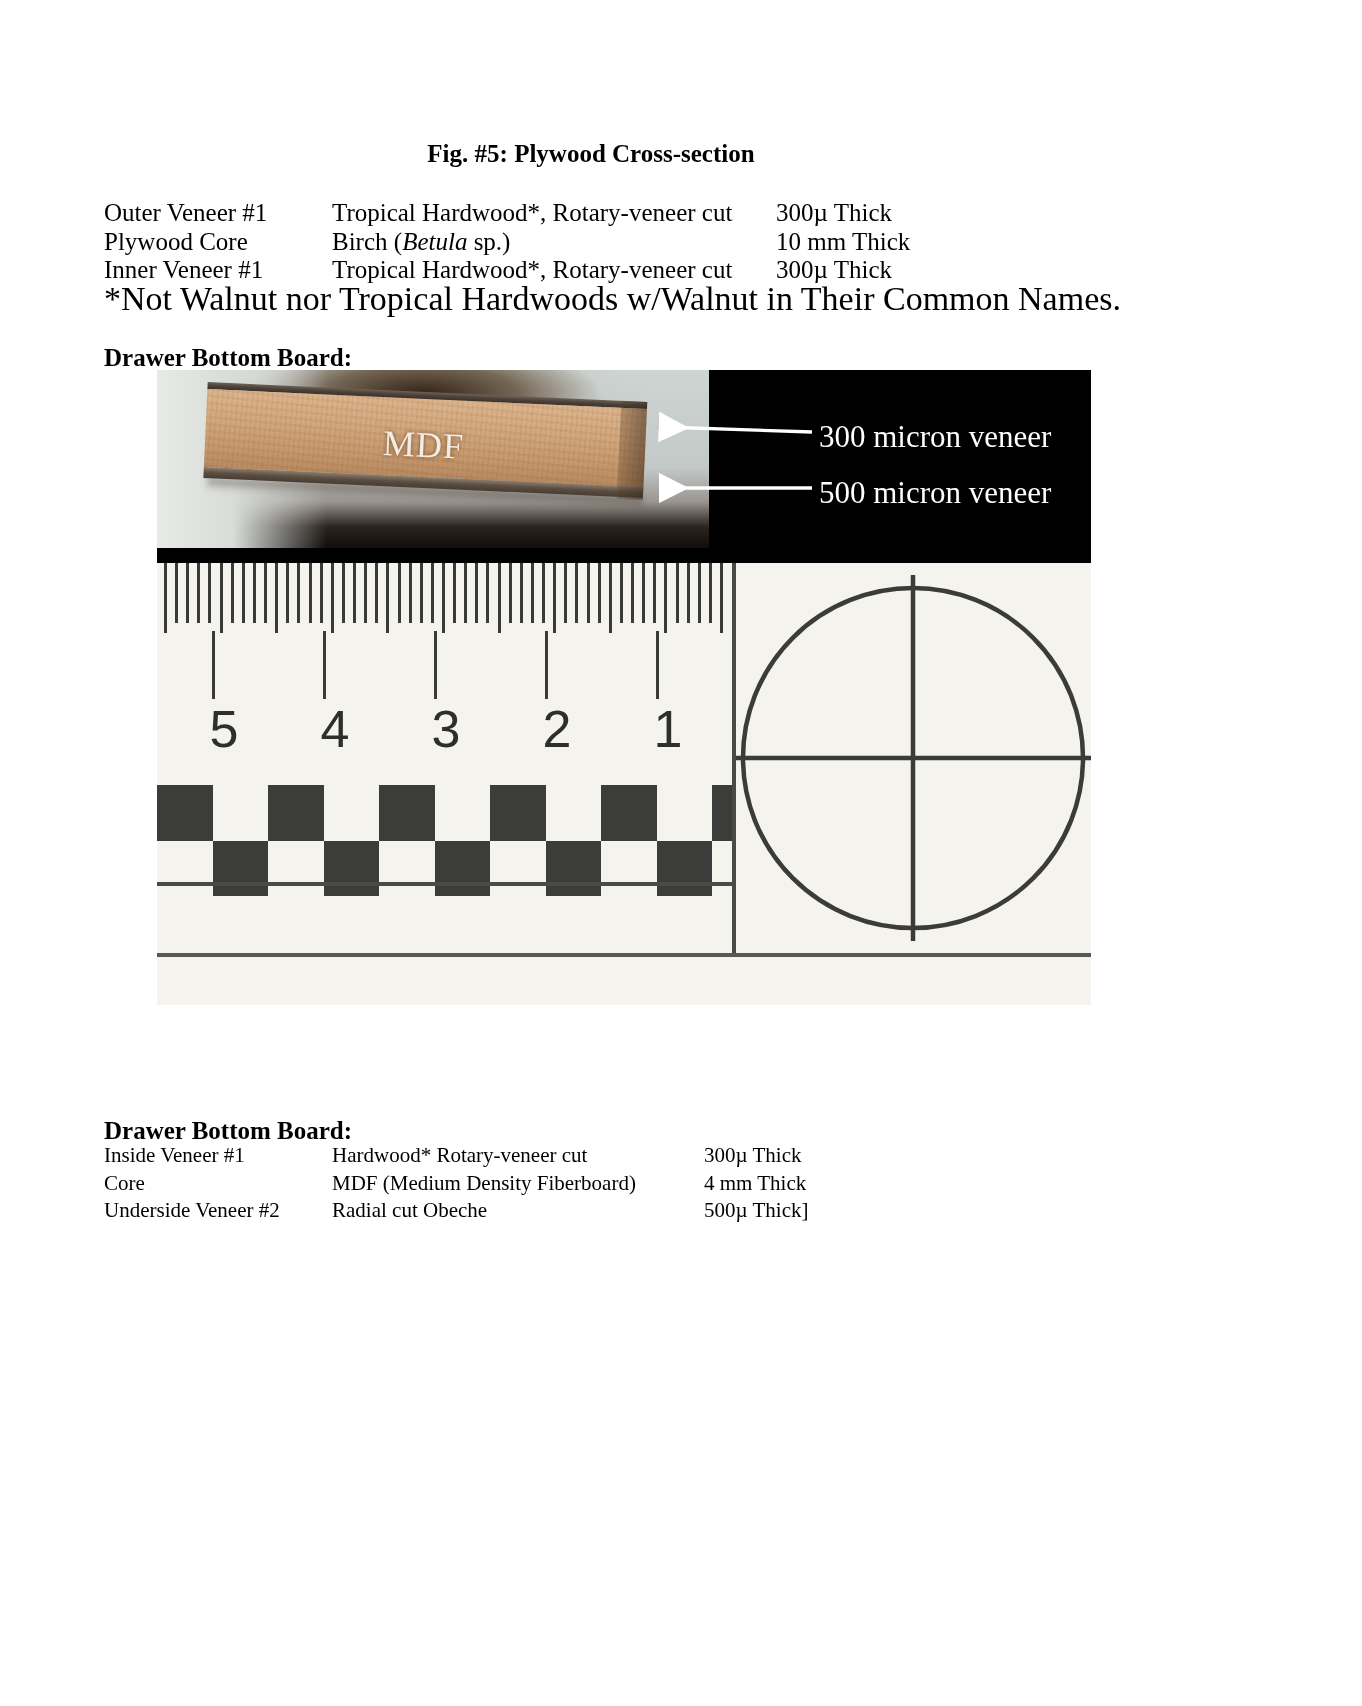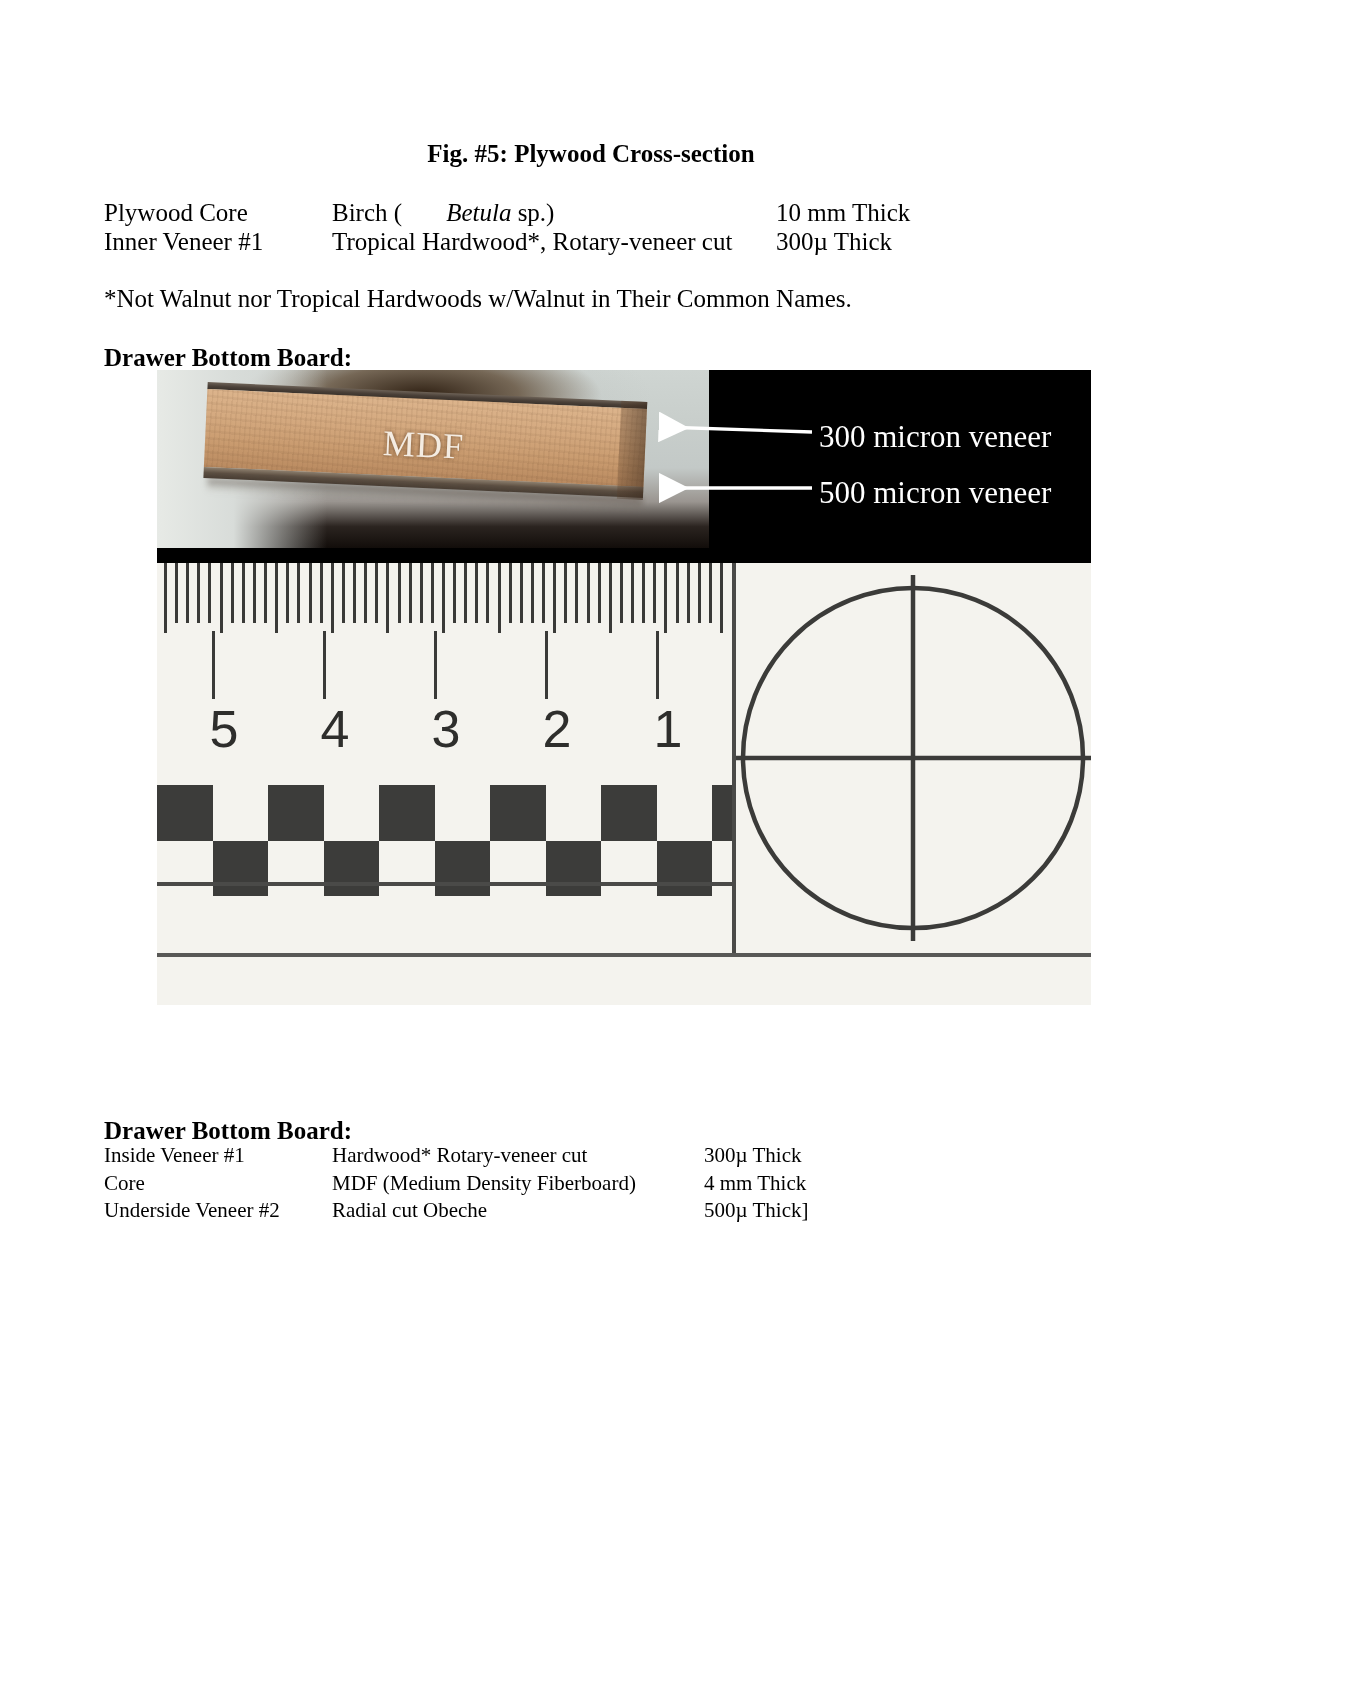--- a/index.html
+++ b/index.html
@@ -52,21 +52,21 @@
     white-space: nowrap;
   }
   .spec-top td.c1 { width: 228px; }
   .spec-top td.c2 { width: 444px; }
   .spec-top td.c3 { width: 240px; }
 
   .footnote {
     position: absolute;
     left: 104px;
     top: 285px;
-    font-size: 25px;
+    font-size: 34px;
     line-height: 28.5px;
     white-space: nowrap;
   }
 
   
   .heading-above {
     position: absolute;
     left: 104px;
     top: 344px;
     font-size: 25px;
@@ -315,32 +315,37 @@
   .spec-bottom table { border-collapse: collapse; }
   .spec-bottom td {
     padding: 0;
     vertical-align: top;
     white-space: nowrap;
   }
   .spec-bottom td.c1 { width: 228px; }
   .spec-bottom td.c2 { width: 372px; }
   .spec-bottom td.c3 { width: 220px; }
 
-  i { font-style: italic; margin-left: 44px; }
+  i { font-style: italic; }
 </style>
 </head>
 <body>
 
 <div class="page">
 
   <div class="fig5-title">Fig. #5: Plywood Cross-section</div>
 
   <div class="spec-top">
     <table>
       <tbody>
+          <tr>
+        <td class="c1">Outer Veneer #1</td>
+        <td class="c2">Tropical Hardwood*, Rotary-veneer cut</td>
+        <td class="c3">300µ Thick</td>
+      </tr>
       <tr>
         <td class="c1">Plywood Core</td>
         <td class="c2"><span>Birch (</span><i>Betula</i><span> sp.)</span></td>
         <td class="c3">10 mm Thick</td>
       </tr>
       <tr>
         <td class="c1">Inner Veneer #1</td>
         <td class="c2">Tropical Hardwood*, Rotary-veneer cut</td>
         <td class="c3">300µ Thick</td>
       </tr>

